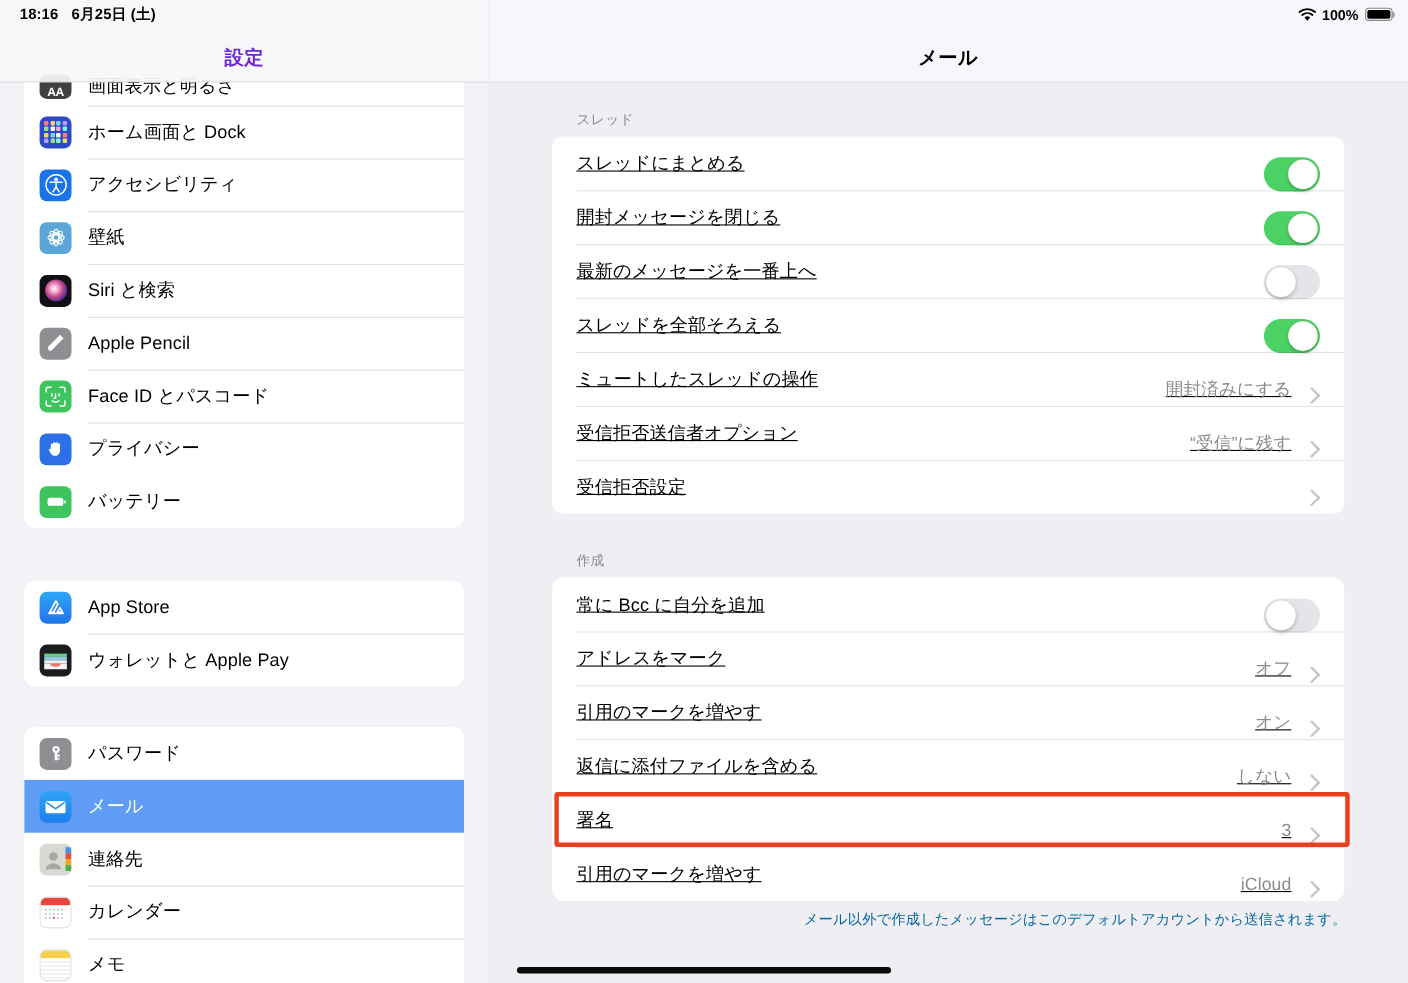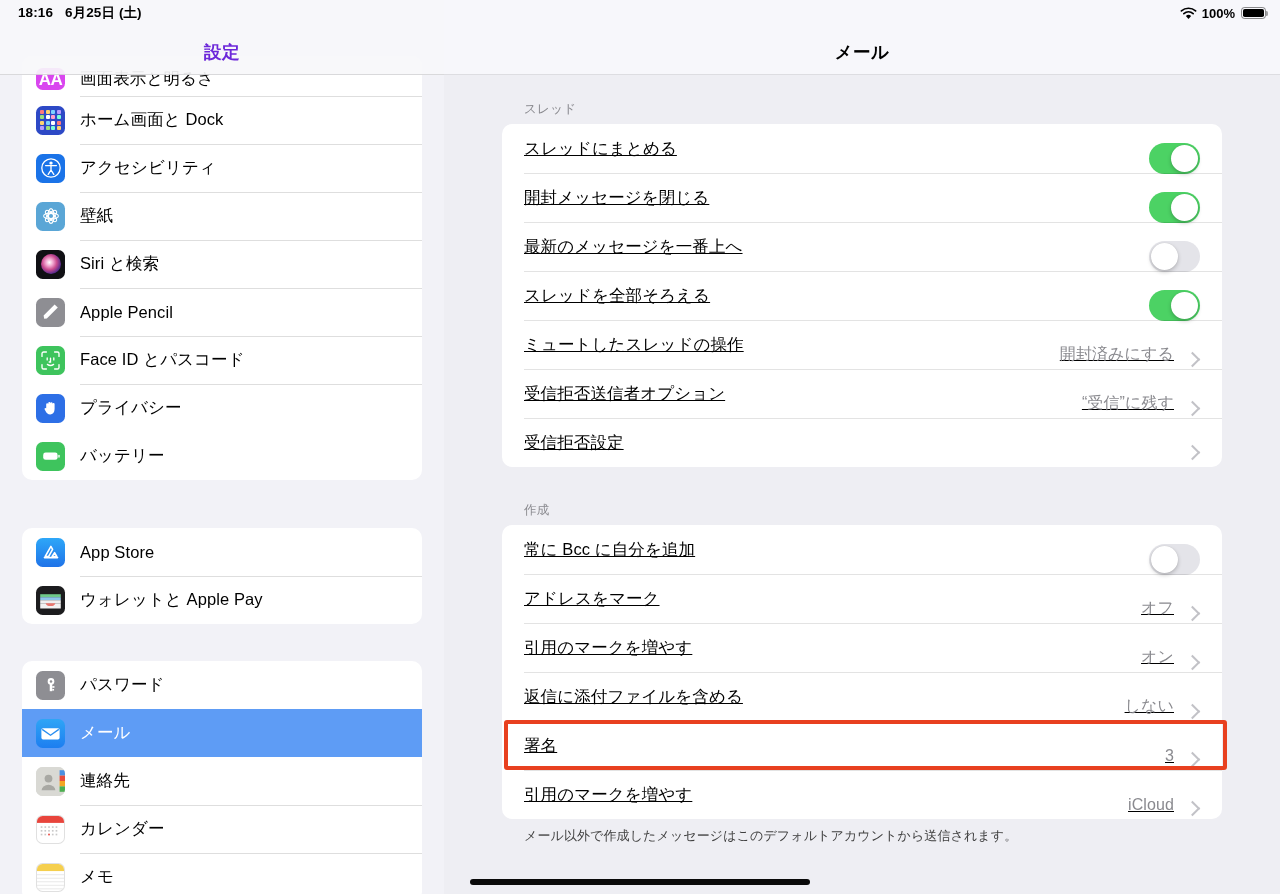--- a/index.html
+++ b/index.html
@@ -153,21 +153,21 @@
   .sb-label {
     margin-left: 15px;
     font-size: 16.5px;
     color: #000;
     letter-spacing: 0.1px;
     white-space: nowrap;
   }
   .sb-row.selected .sb-label { color: #ffffff; }
 
   
-  .ic-aa { background:#d946ef; color:#fff; font-size:17px; font-weight:700; letter-spacing:-0.5px;}
+  .ic-aa { background:#404040; color:#fff; font-size:11px; font-weight:700; letter-spacing:-0.5px;}
   .ic-home { background:#2d49c6; }
   .ic-home .dots { display:grid; grid-template-columns:repeat(4,4px); grid-template-rows:repeat(4,4px); gap:1.6px;}
   .ic-home .dots i { display:block; width:4px; height:4px; border-radius:1px; }
   .ic-access { background:#1a73e8; }
   .ic-wall { background:#5aa6d6; }
   .ic-siri { background:#101014; }
   .ic-siri .orb { width:20px; height:20px; border-radius:50%;
     background: radial-gradient(circle at 42% 42%, #ffffff 0%, #f2a6d0 22%, #c94b8f 45%, #5a2b8e 70%, #16243f 100%); }
   .ic-pencil { background:#8e8e93; }
   .ic-faceid { background:#3ec45d; }
@@ -287,22 +287,23 @@
     border-radius: 50%;
     background: #ffffff;
     box-shadow: 0 2px 4px rgba(0,0,0,0.22), 0 0 1px rgba(0,0,0,0.12);
   }
   .switch.on .knob { left: 22px; }
   .footnote {
     position: absolute;
     left: 80px;
     width: 700px;
     font-size: 13px;
-    color: #404040;
+    color: #0369a1;
     letter-spacing: 0.1px;
+    text-align: right;
   }
 
   
   .annot-box {
     position: absolute;
     border: 4px solid #e8401f;
     border-radius: 3px;
     box-sizing: border-box;
     z-index: 30;
     pointer-events: none;

